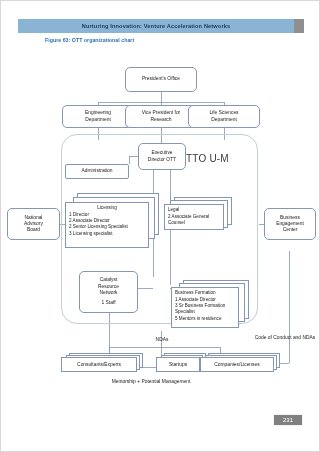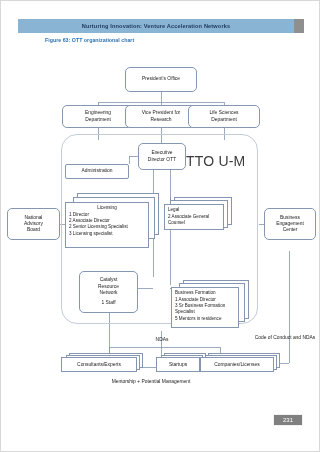--- a/index.html
+++ b/index.html
@@ -46,21 +46,21 @@
   }
   .node span{display:block;white-space:nowrap;}
   
   #tto-container{
     position:absolute;left:60px;top:133px;width:197px;height:190px;
     border:0.9px solid #c3ccd9;border-radius:16px;background:transparent;
     box-sizing:border-box;
   }
   #tto-label{
     position:absolute;left:185px;top:152px;
-    font-size:14px;color:#3b3b3b;letter-spacing:.2px;white-space:nowrap;
+    font-size:10px;color:#3b3b3b;letter-spacing:.2px;white-space:nowrap;
   }
   
   .stack{position:absolute;}
   .stack .sheet{
     position:absolute;box-sizing:border-box;
     border:0.8px solid #8496b0;background:#fff;
   }
   .stack .front{
     position:absolute;box-sizing:border-box;
     border:0.8px solid #8496b0;background:#fff;

